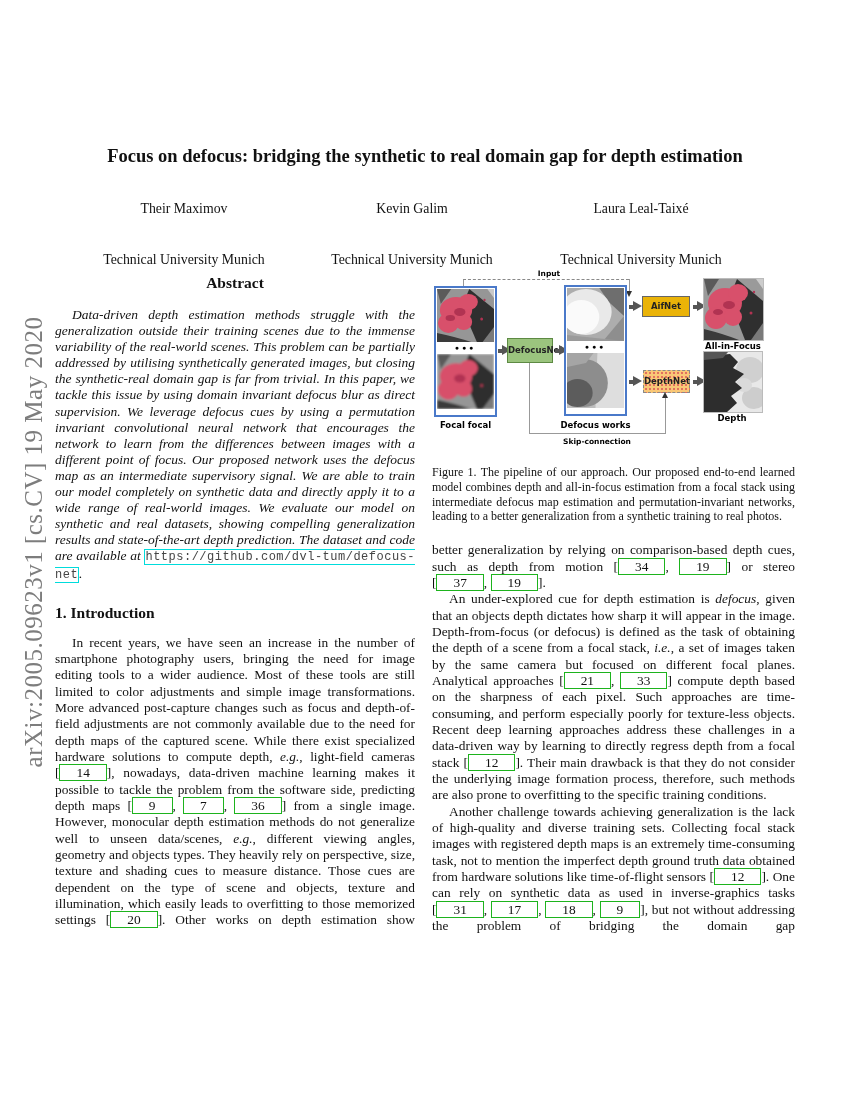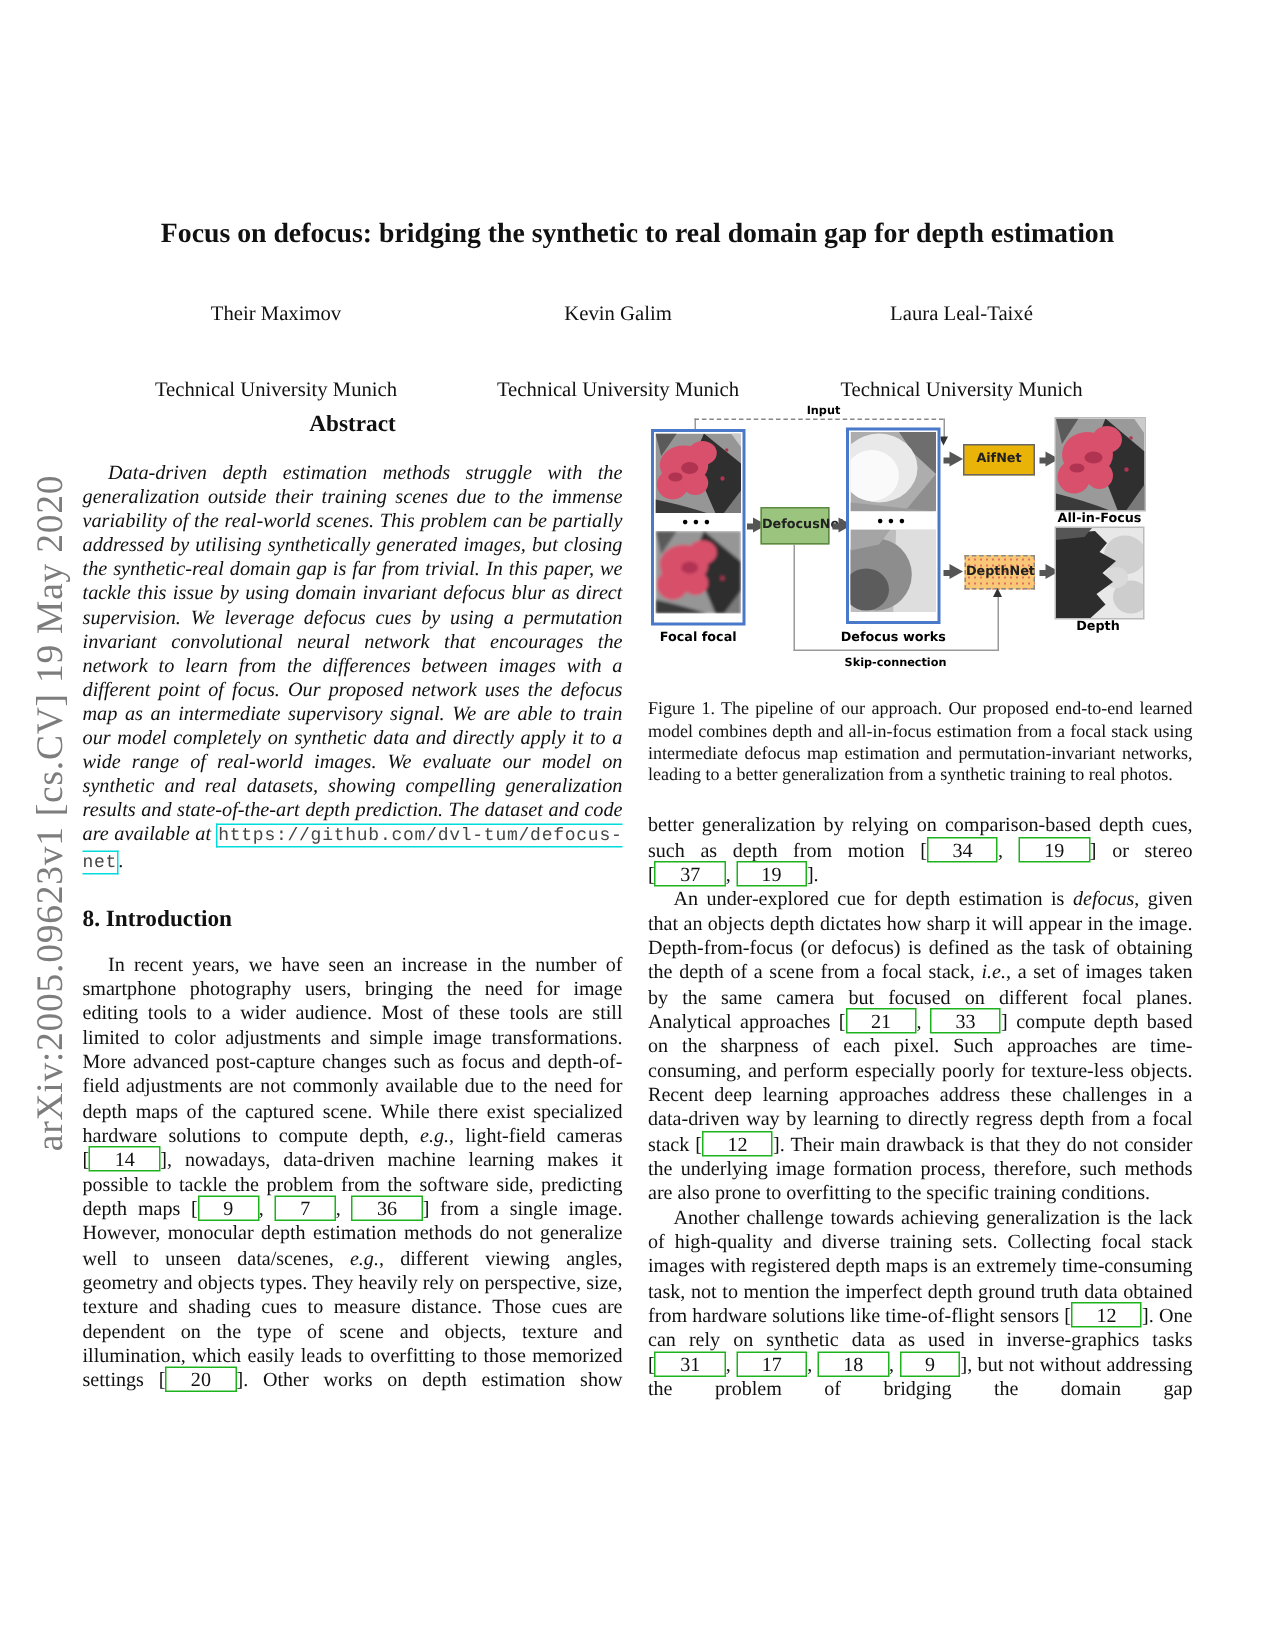--- a/index.html
+++ b/index.html
@@ -85,21 +85,21 @@
     <div class="a-affil">Technical University Munich</div>
   </div>
   <div class="author a2">
     <div class="a-name">Laura Leal-Taixé</div>
     <div class="a-affil">Technical University Munich</div>
   </div>
 
   <div class="col-left">
     <h2 class="abstract-h">Abstract</h2>
     <p class="abstract-p">Data-driven depth estimation methods struggle with the generalization outside their training scenes due to the immense variability of the real-world scenes. This problem can be partially addressed by utilising synthetically generated images, but closing the synthetic-real domain gap is far from trivial. In this paper, we tackle this issue by using domain invariant defocus blur as direct supervision. We leverage defocus cues by using a permutation invariant convolutional neural network that encourages the network to learn from the differences between images with a different point of focus. Our proposed network uses the defocus map as an intermediate supervisory signal. We are able to train our model completely on synthetic data and directly apply it to a wide range of real-world images. We evaluate our model on synthetic and real datasets, showing compelling generalization results and state-of-the-art depth prediction. The dataset and code are available at <span class="urllink">https://github.com/dvl-tum/defocus-net</span>.</p>
-    <h2 class="section-h">8. Introduction</h2>
+    <h2 class="section-h">1. Introduction</h2>
     <p class="bodyp indent cont">In recent years, we have seen an increase in the number of smartphone photography users, bringing the need for image editing tools to a wider audience.  Most of these tools are still limited to color adjustments and simple image transformations. More advanced post-capture changes such as focus and depth-of-field adjustments are not commonly available due to the need for depth maps of the captured scene.  While there exist specialized hardware solutions to compute depth, <i>e.g.</i>, light-field cameras [<span class="cite">14</span>], nowadays, data-driven machine learning makes it possible to tackle the problem from the software side, predicting depth maps [<span class="cite">9</span>, <span class="cite">7</span>, <span class="cite">36</span>] from a single image.  However, monocular depth estimation methods do not generalize well to unseen data/scenes, <i>e.g.</i>, different viewing angles, geometry and objects types.  They heavily rely on perspective, size, texture and shading cues to measure distance.  Those cues are dependent on the type of scene and objects, texture and illumination, which easily leads to overfitting to those memorized settings [<span class="cite">20</span>]. Other works on depth estimation show</p>
   </div>
 
   <div class="col-right">
 
     <div class="figure">
 
       <div class="fig-label fig-small" style="left:77px;top:-1px;width:80px;">Input</div>
       <div class="fline" style="left:31px;top:9px;width:1px;height:8px;"></div>
       <div class="fdash" style="left:31px;top:9px;width:166px;"></div>

